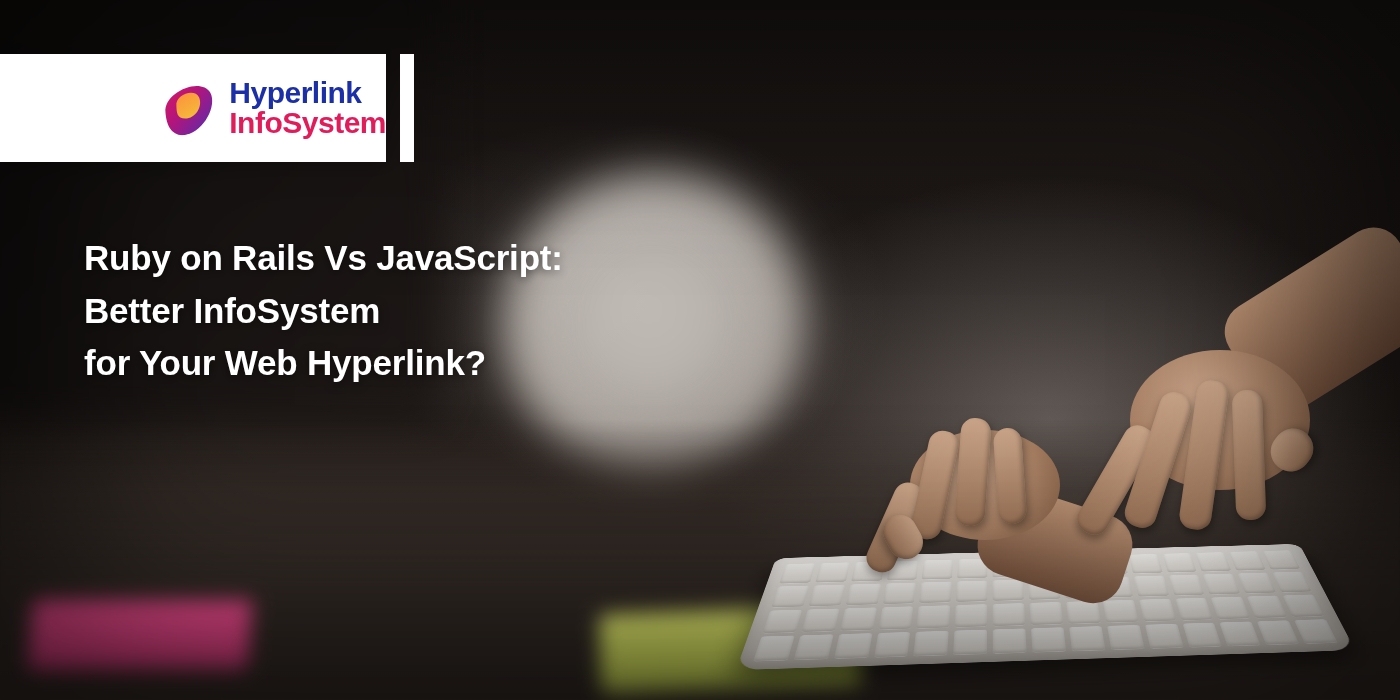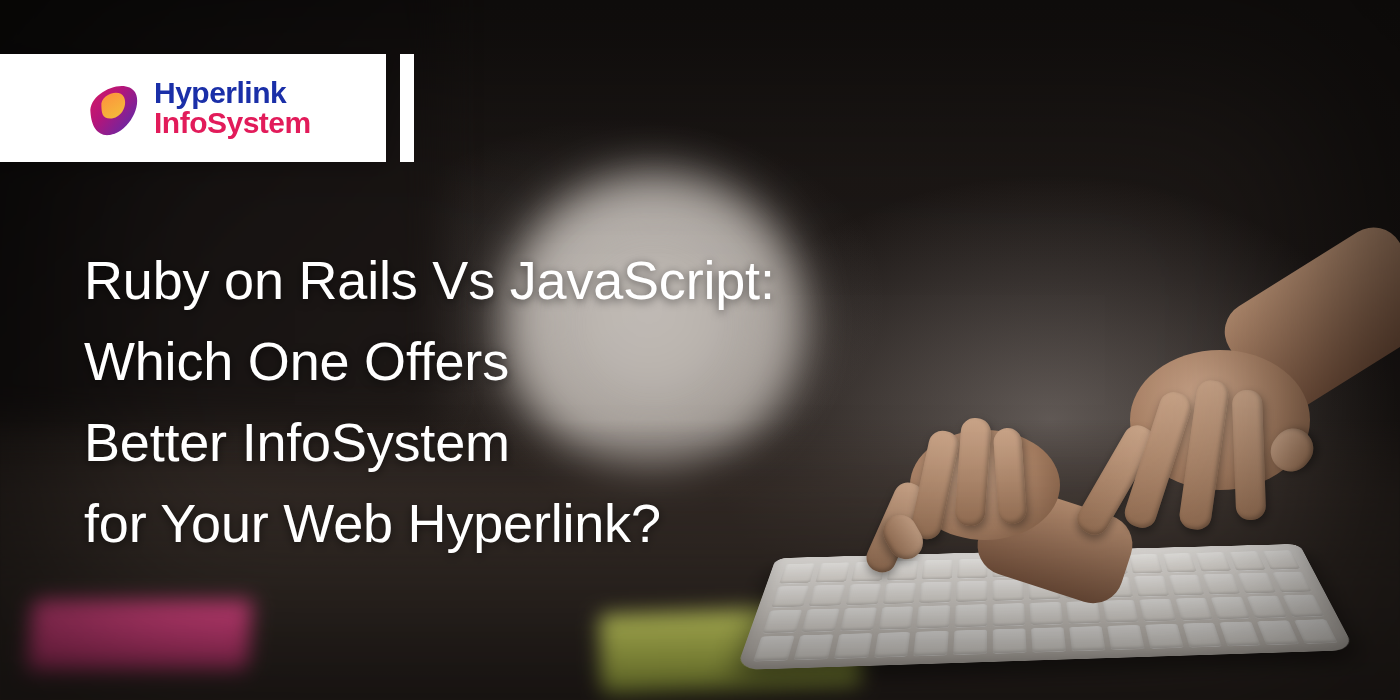--- a/index.html
+++ b/index.html
@@ -119,20 +119,21 @@
     }
     
     .logo-card {
       position: absolute;
       left: 0; top: 54px;
       width: 386px; height: 108px;
       background: #ffffff;
       display: flex; align-items: center;
       padding-left: 84px;
       box-shadow: 0 4px 18px rgba(0,0,0,0.25);
+      justify-content: flex-end;
     }
     .logo-accent {
       position: absolute;
       left: 400px; top: 54px; width: 14px; height: 108px;
       background: #ffffff;
     }
     .logo-mark {
       width: 56px; height: 56px; position: relative; margin-right: 14px;
       transform: rotate(-12deg);
     }
@@ -145,24 +146,24 @@
       position: absolute; left: 14px; top: 10px; width: 30px; height: 30px;
       background: linear-gradient(160deg, #ff8b3d 0%, #f2c23a 100%);
       clip-path: path("M 4 14 C 5 2, 26 0, 28 10 C 30 20, 20 30, 10 28 C 2 26, 3 20, 4 14 Z");
     }
     .logo-text { display: flex; flex-direction: column; line-height: 1; }
     .logo-text .l1 { font-size: 30px; font-weight: 800; color: #1a2fa8; letter-spacing: -0.5px; }
     .logo-text .l2 { font-size: 30px; font-weight: 800; color: #e21b5a; letter-spacing: -0.5px; }
     
     .headline {
       position: absolute;
-      left: 84px; top: 240px;
+      left: 84px; top: 232px;
       color: #ffffff;
-      font-weight: 400;
-      font-size: 54px;
+      font-weight: 700;
+      font-size: 35px;
       line-height: 1.5;
       text-shadow: 0 2px 10px rgba(0,0,0,0.55);
       letter-spacing: -0.2px;
     }
   </style>
 </head>
 <body>
 
 <div class="hero">
   <div class="monitor"></div>
@@ -267,17 +268,16 @@
     </div>
     <div class="logo-text">
       <span class="l1">Hyperlink</span>
       <span class="l2">InfoSystem</span>
     </div>
   </div>
   <div class="logo-accent"></div>
 
   <div class="headline">
     <div>Ruby on Rails Vs JavaScript:</div>
-    <div>Which One Offers</div>
     <div>Better InfoSystem</div>
     <div>for Your Web Hyperlink?</div>
   </div>
 </div>
 
 </body></html>

